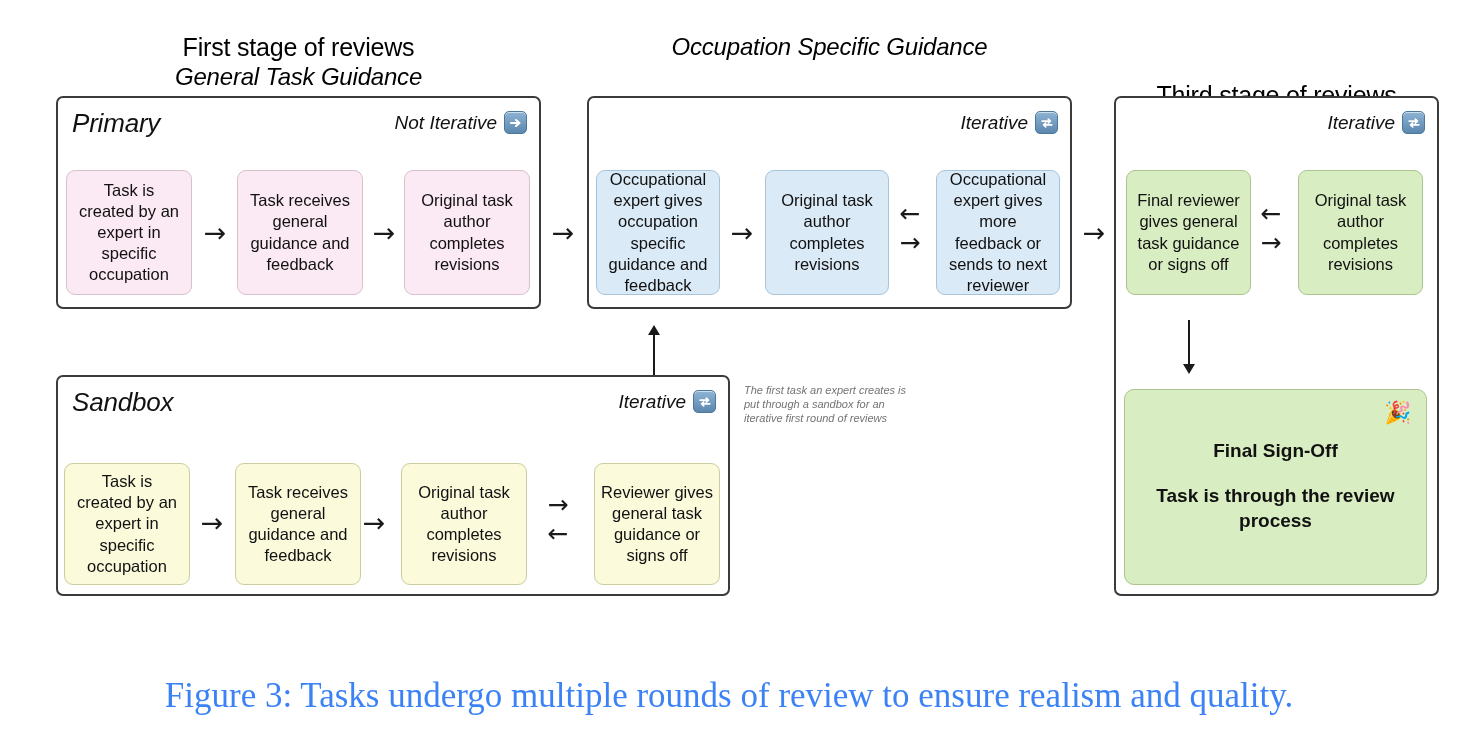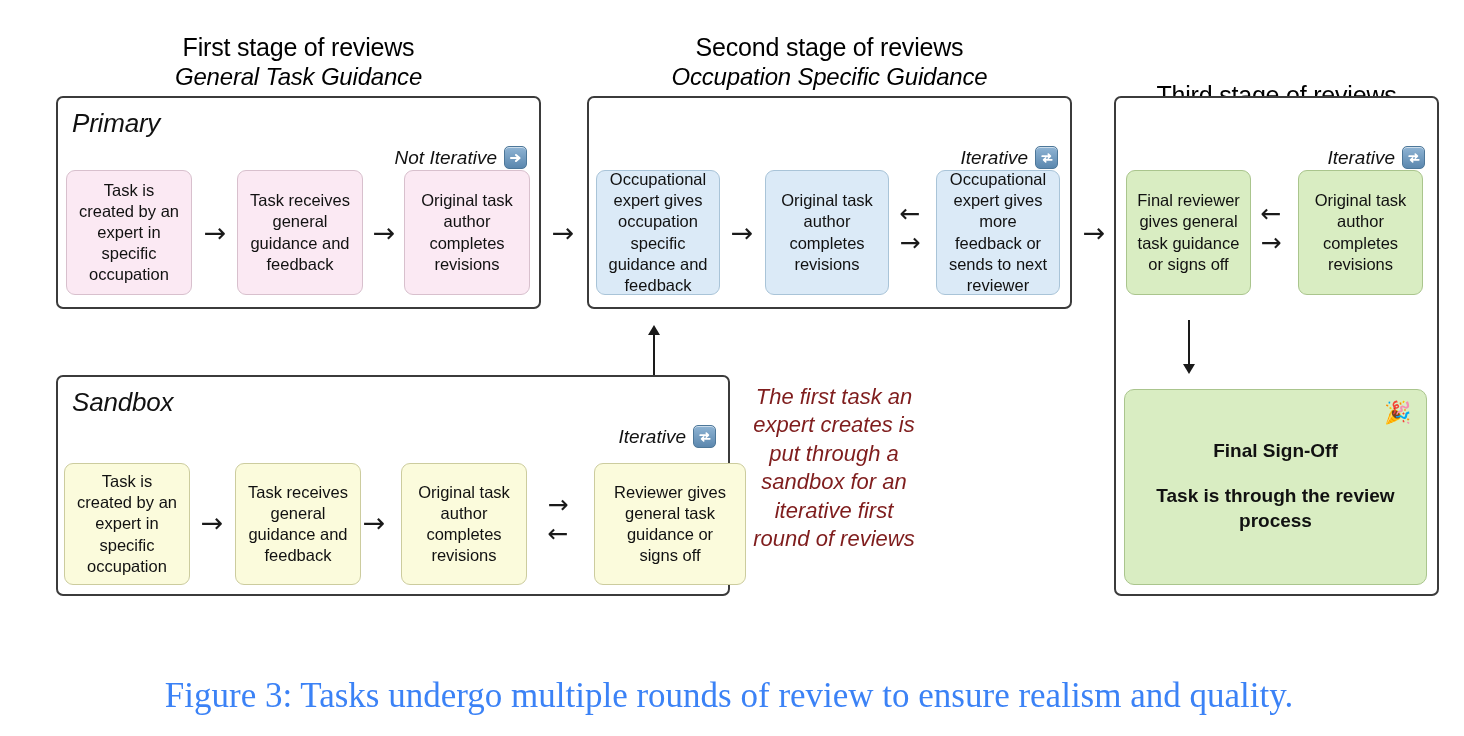--- a/index.html
+++ b/index.html
@@ -67,21 +67,20 @@
     position: absolute;
     right: 12px;
     top: 13px;
     display: flex;
     align-items: center;
     gap: 7px;
     font-size: 19px;
     font-style: italic;
     color: #111;
     white-space: nowrap;
-    margin-top: 35px;
   }
 
   
   .badge {
     width: 23px;
     height: 23px;
     border-radius: 5px;
     display: inline-flex;
     align-items: center;
     justify-content: center;
@@ -149,26 +148,25 @@
   }
   .v-arrow.down::after {
     bottom: -9px;
     transform: translateX(-50%);
     border-top: 10px solid #1a1a1a;
   }
 
   
   .note {
     position: absolute;
-    font-size: 22px;
+    font-size: 11px;
     font-style: italic;
     line-height: 1.29;
-    color: #7f1d1d;
+    color: #737373;
     width: 180px;
-    text-align: center;
   }
 
   
   .signoff {
     position: absolute;
     border-radius: 10px;
     border: 1px solid #aac58d;
     background: #d9edc2;
     box-sizing: border-box;
     display: flex;
@@ -212,21 +210,20 @@
 <body>
 
 <div class="canvas">
 
   <div class="stage-heading" style="left:56px; top:33px; width:485px;">
     <span class="title">First stage of reviews</span>
     <span class="subtitle">General Task Guidance</span>
   </div>
 
   <div class="stage-heading" style="left:587px; top:33px; width:485px;">
-    <span class="title">Second stage of reviews</span>
     <span class="subtitle">Occupation Specific Guidance</span>
   </div>
 
   <div class="stage-heading" style="left:1114px; top:33px; width:325px;margin-top:48px;">
     <span class="title">Third stage of reviews</span>
     <span class="subtitle">General Task Guidance</span>
   </div>
 
   <div class="container-box" style="left:56px; top:96px; width:485px; height:213px;">
     <div class="container-label">Primary</div>
@@ -281,21 +278,21 @@
 general
 guidance and
 feedback</div>
   <div class="arrow" style="left:358px; top:509px; width:32px;">→</div>
   <div class="step yellow" style="left:401px; top:463px; width:126px; height:122px;">Original task
 author
 completes
 revisions</div>
   <div class="arrow small" style="left:542px; top:492px; width:32px;">→</div>
   <div class="arrow small" style="left:542px; top:521px; width:32px;">←</div>
-  <div class="step yellow" style="left:594px; top:463px; width:152px; height:122px;">Reviewer gives
+  <div class="step yellow" style="left:594px; top:463px; width:126px; height:122px;">Reviewer gives
 general task
 guidance or
 signs off</div>
 
   <div class="v-arrow up" style="left:653px; top:334px; height:41px;"></div>
 
   <div class="note" style="left:744px; top:383px;">The first task an expert creates is put through a sandbox for an iterative first round of reviews</div>
 
   <div class="container-box" style="left:587px; top:96px; width:485px; height:213px;">
     <div class="iter-tag">

